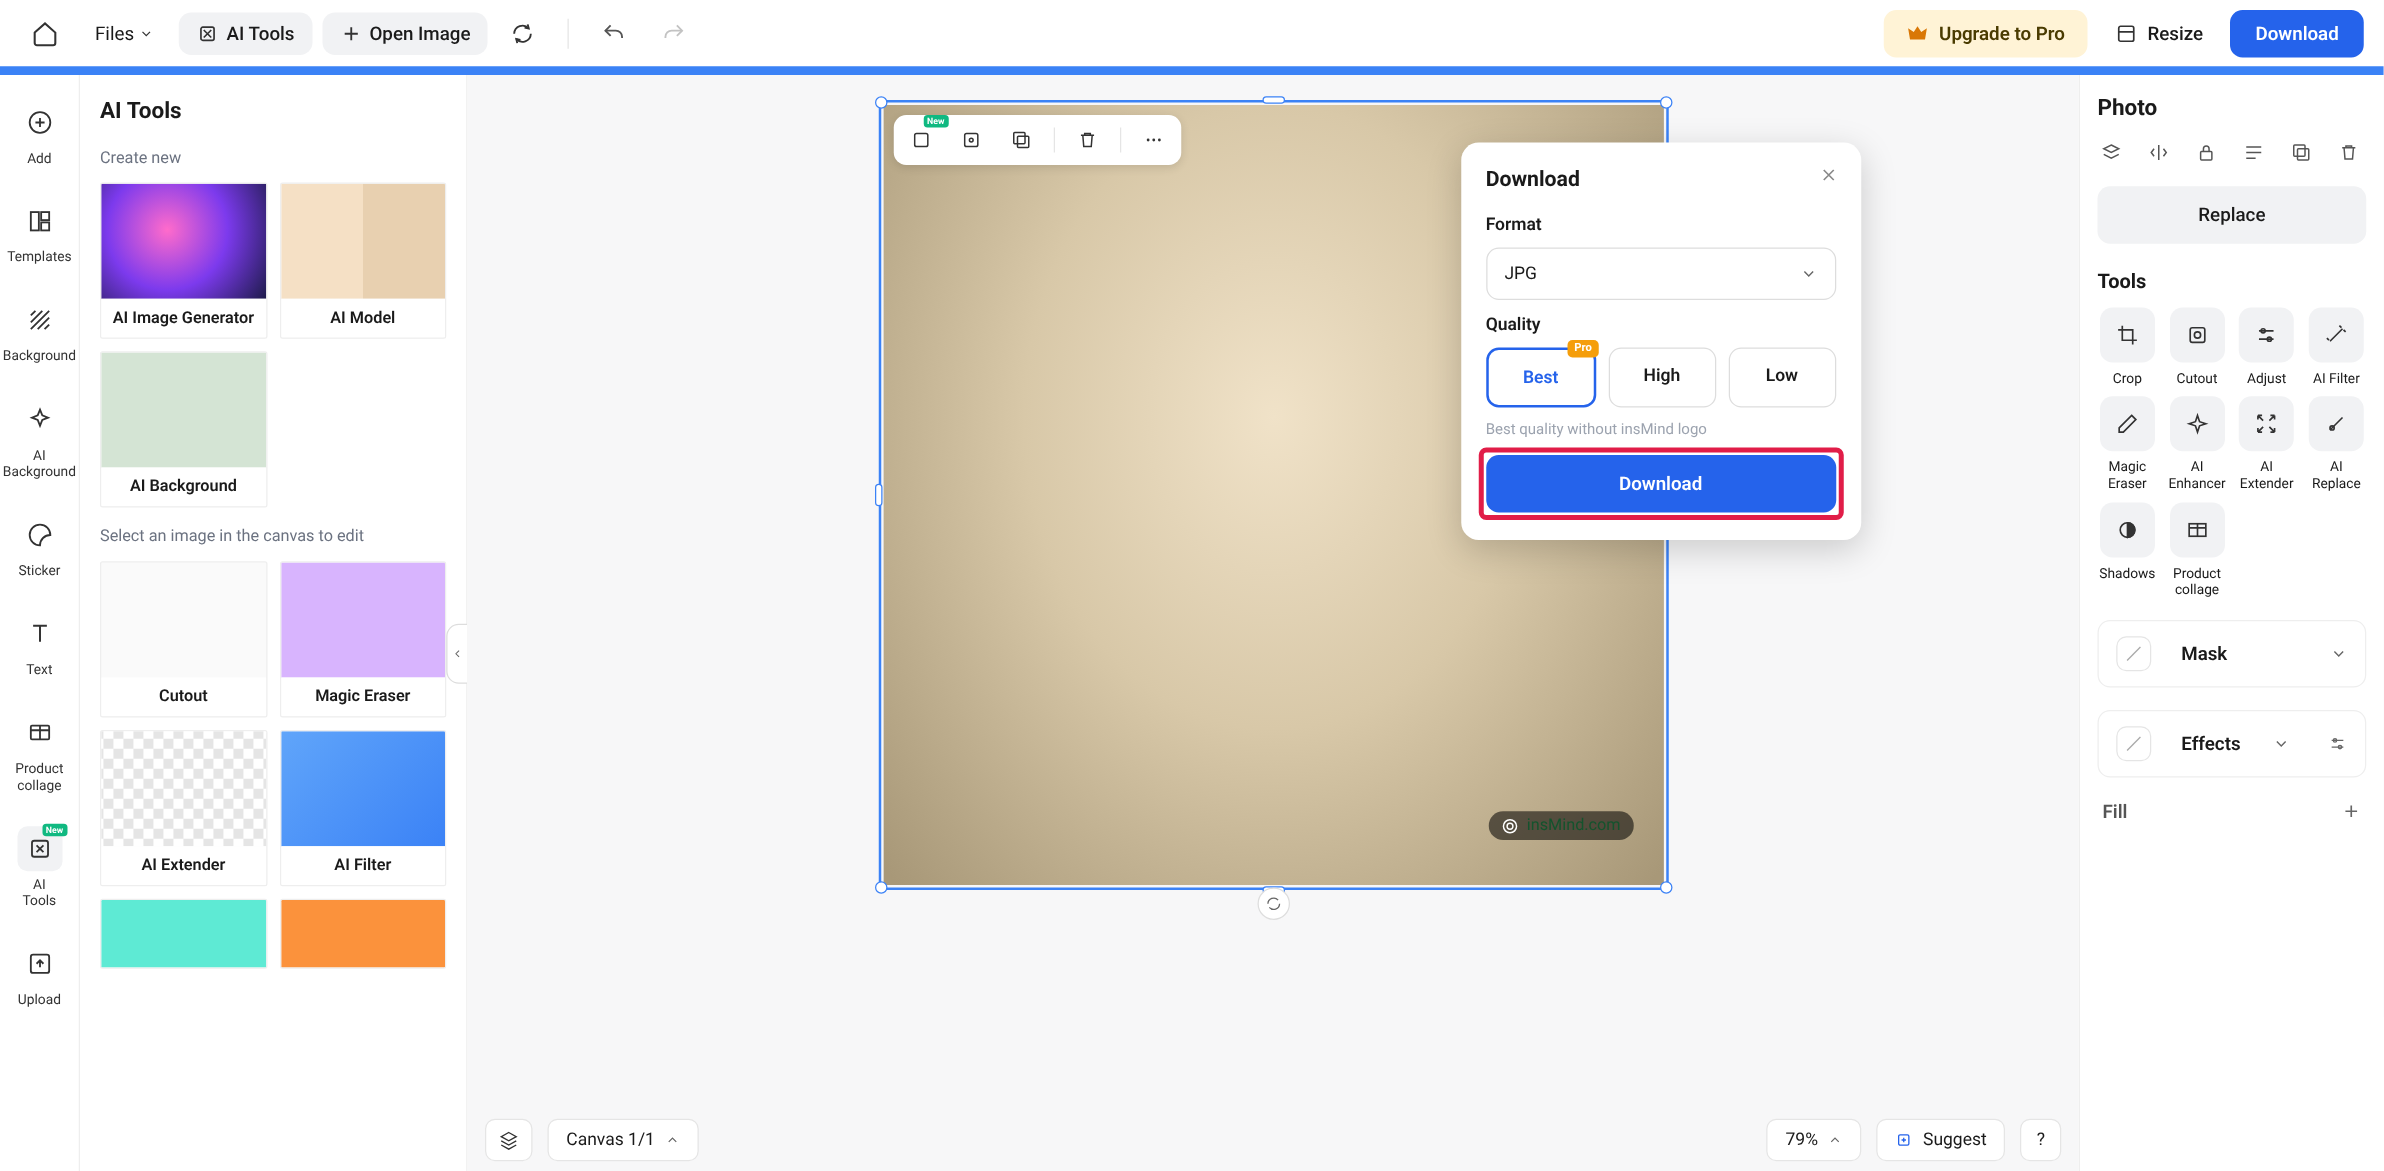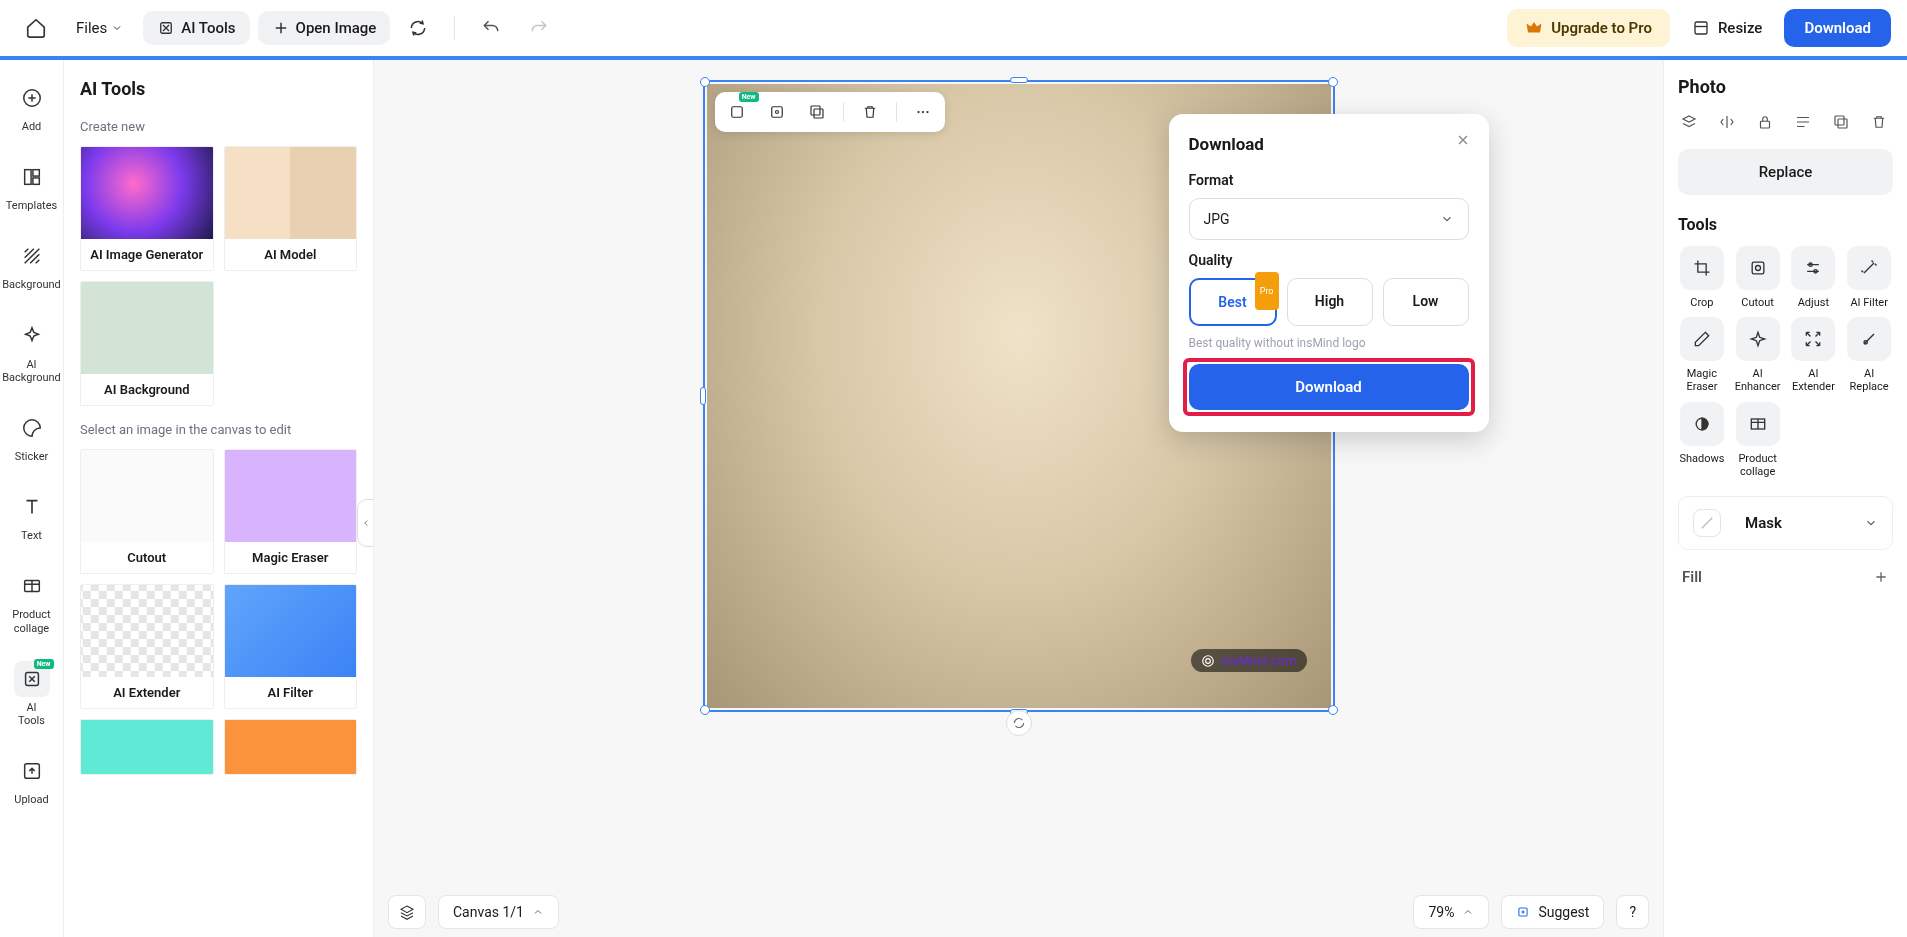--- a/index.html
+++ b/index.html
@@ -1,19 +1,19 @@
 <!DOCTYPE html>
 <html><head>
 <meta charset="utf-8">
 <style>
 * { box-sizing: border-box; margin: 0; padding: 0; }
 body { font-family: -apple-system, BlinkMacSystemFont, "Segoe UI", Roboto, sans-serif; background: #fff; color: #1a1a1a; overflow: hidden; }
 
 
-.topbar { height: 60px; display: flex; align-items: center; padding: 0 16px; border-bottom: 4px solid #3b82f6; gap: 8px; }
+.topbar { height: 60px; display: flex; align-items: center; padding: 0 16px; border-bottom: 7px solid #3b82f6; gap: 8px; }
 .icon-btn { width: 40px; height: 40px; display: flex; align-items: center; justify-content: center; border-radius: 8px; cursor: pointer; }
 .files-btn { display: flex; align-items: center; gap: 4px; padding: 8px 12px; border-radius: 8px; cursor: pointer; font-size: 15px; }
 .pill-btn { display: flex; align-items: center; gap: 6px; padding: 8px 14px; border-radius: 10px; background: #f1f2f4; cursor: pointer; font-size: 15px; font-weight: 500; }
 .pill-btn svg { width: 18px; height: 18px; }
 .topbar .spacer { flex: 1; }
 .divider-v { width: 1px; height: 24px; background: #e5e5e5; margin: 0 8px; }
 .upgrade-btn { background: #fff3d6; color: #4a3b00; padding: 10px 18px; border-radius: 10px; display: flex; align-items: center; gap: 8px; font-weight: 600; cursor: pointer; font-size: 15px; }
 .resize-btn { display: flex; align-items: center; gap: 8px; padding: 10px 14px; border-radius: 8px; cursor: pointer; font-size: 15px; font-weight: 500; }
 .download-btn-top { background: #2563eb; color: #fff; padding: 10px 20px; border-radius: 10px; font-weight: 600; cursor: pointer; font-size: 15px; }
 
@@ -50,37 +50,37 @@
 .th-perfume { background: #fb923c; }
 
 
 .canvas-area { flex: 1; background: #f7f7f8; position: relative; display: flex; align-items: flex-start; justify-content: center; padding-top: 24px; }
 .canvas-bg { width: 624px; height: 624px; background: #bcbcbc; position: relative; }
 .canvas-img { position: absolute; inset: 0; background: radial-gradient(ellipse 80% 100% at 50% 40%, #f0e2c8, #d8c8a8 40%, #a89878 85%); }
 .sel { position: absolute; inset: -4px; border: 2px solid #3b82f6; pointer-events: none; }
 .sel .h { position: absolute; width: 10px; height: 10px; background: #fff; border: 1.5px solid #3b82f6; border-radius: 50%; }
 .sel .hm { position: absolute; width: 18px; height: 6px; background: #fff; border: 1.5px solid #3b82f6; border-radius: 3px; }
 .sel .hmv { width: 6px; height: 18px; }
-.watermark { position: absolute; bottom: 36px; right: 24px; background: rgba(0,0,0,.55); color: #6d28d9; padding: 4px 10px; border-radius: 14px; font-size: 13px; display: flex; align-items: center; gap: 6px; }
+.watermark { position: absolute; bottom: 36px; right: 24px; background: rgba(0,0,0,.55); color: #14532d; padding: 4px 10px; border-radius: 14px; font-size: 13px; display: flex; align-items: center; gap: 6px; }
 
 
 .ctx-toolbar { position: absolute; top: 8px; left: 8px; background: #fff; border-radius: 10px; box-shadow: 0 2px 8px rgba(0,0,0,.12); padding: 6px 8px; display: flex; gap: 12px; align-items: center; }
 .ctx-toolbar .ctx-ico { width: 28px; height: 28px; display: flex; align-items: center; justify-content: center; cursor: pointer; border-radius: 6px; position: relative; }
 .ctx-sep { width: 1px; height: 20px; background: #e5e5e5; }
 
 
 .dl-modal { position: absolute; top: 30px; right: -158px; width: 320px; background: #fff; border-radius: 14px; box-shadow: 0 8px 28px rgba(0,0,0,.18); padding: 20px 20px 22px; z-index: 10; }
 .dl-modal h3 { font-size: 17px; font-weight: 700; margin-bottom: 18px; }
 .dl-close { position: absolute; top: 18px; right: 18px; cursor: pointer; color: #888; }
 .dl-label { font-size: 14px; font-weight: 600; margin: 12px 0 10px; }
 .dl-select { border: 1px solid #ddd; border-radius: 10px; padding: 12px 14px; display: flex; justify-content: space-between; align-items: center; cursor: pointer; font-size: 14px; }
 .dl-quality { display: flex; gap: 10px; }
 .dl-q-btn { flex: 1; border: 1px solid #ddd; border-radius: 10px; padding: 14px 0; text-align: center; font-size: 14px; font-weight: 600; cursor: pointer; position: relative; }
 .dl-q-btn.active { border: 2px solid #2563eb; color: #2563eb; }
-.pro-tag { position: absolute; top: -8px; right: -4px; background: #f59e0b; color: #fff; font-size: 9px; padding: 14px 5px; border-radius: 4px; font-weight: 400; }
+.pro-tag { position: absolute; top: -8px; right: -4px; background: #f59e0b; color: #fff; font-size: 9px; padding: 2px 5px; border-radius: 4px; font-weight: 700; }
 .dl-hint { font-size: 12px; color: #9ca3af; margin: 10px 0 14px; }
 .dl-main-btn { background: #2563eb; color: #fff; text-align: center; padding: 14px; border-radius: 10px; font-weight: 600; cursor: pointer; font-size: 15px; }
 .dl-highlight { position: absolute; border: 4px solid #e11d48; border-radius: 6px; pointer-events: none; }
 
 
 .sync-under { position: absolute; left: 50%; transform: translateX(-50%); width: 26px; height: 26px; background: #fff; border: 1px solid #ddd; border-radius: 50%; display: flex; align-items: center; justify-content: center; }
 
 
 .statusbar { position: absolute; bottom: 8px; left: 14px; right: 14px; display: flex; align-items: center; gap: 12px; }
 .status-pill { background: #fff; border: 1px solid #e5e5e5; border-radius: 8px; padding: 8px 14px; display: flex; align-items: center; gap: 8px; font-size: 14px; cursor: pointer; }
@@ -566,20 +566,36 @@
       <div class="sw">
           <svg width="16" height="16" viewBox="0 0 24 24" fill="none" stroke="#aaa" stroke-width="1.6">
             <path d="M4 20L20 4"></path>
           </svg>
         </div>
       <div class="t">Mask</div>
       <svg width="14" height="14" viewBox="0 0 24 24" fill="none" stroke="#666" stroke-width="2">
           <path d="M6 9l6 6 6-6"></path>
         </svg>
     </div>
+    <div class="accord">
+      <div class="sw">
+          <svg width="16" height="16" viewBox="0 0 24 24" fill="none" stroke="#aaa" stroke-width="1.6">
+            <path d="M4 20L20 4"></path>
+          </svg>
+        </div>
+      <div class="t">Effects</div>
+      <svg width="14" height="14" viewBox="0 0 24 24" fill="none" stroke="#666" stroke-width="2">
+          <path d="M6 9l6 6 6-6"></path>
+        </svg>
+      <svg width="16" height="16" viewBox="0 0 24 24" fill="none" stroke="#666" stroke-width="1.6" style="margin-left:6px">
+          <path d="M5 8h14M5 16h14"></path>
+          <circle cx="9" cy="8" r="2"></circle>
+          <circle cx="15" cy="16" r="2"></circle>
+        </svg>
+    </div>
     <div class="fill-row">
       <div class="t">Fill</div>
       <div>
           <svg width="16" height="16" viewBox="0 0 24 24" fill="none" stroke="#666" stroke-width="2">
             <path d="M12 5v14M5 12h14"></path>
           </svg>
         </div>
     </div>
   </div>
 </div>

